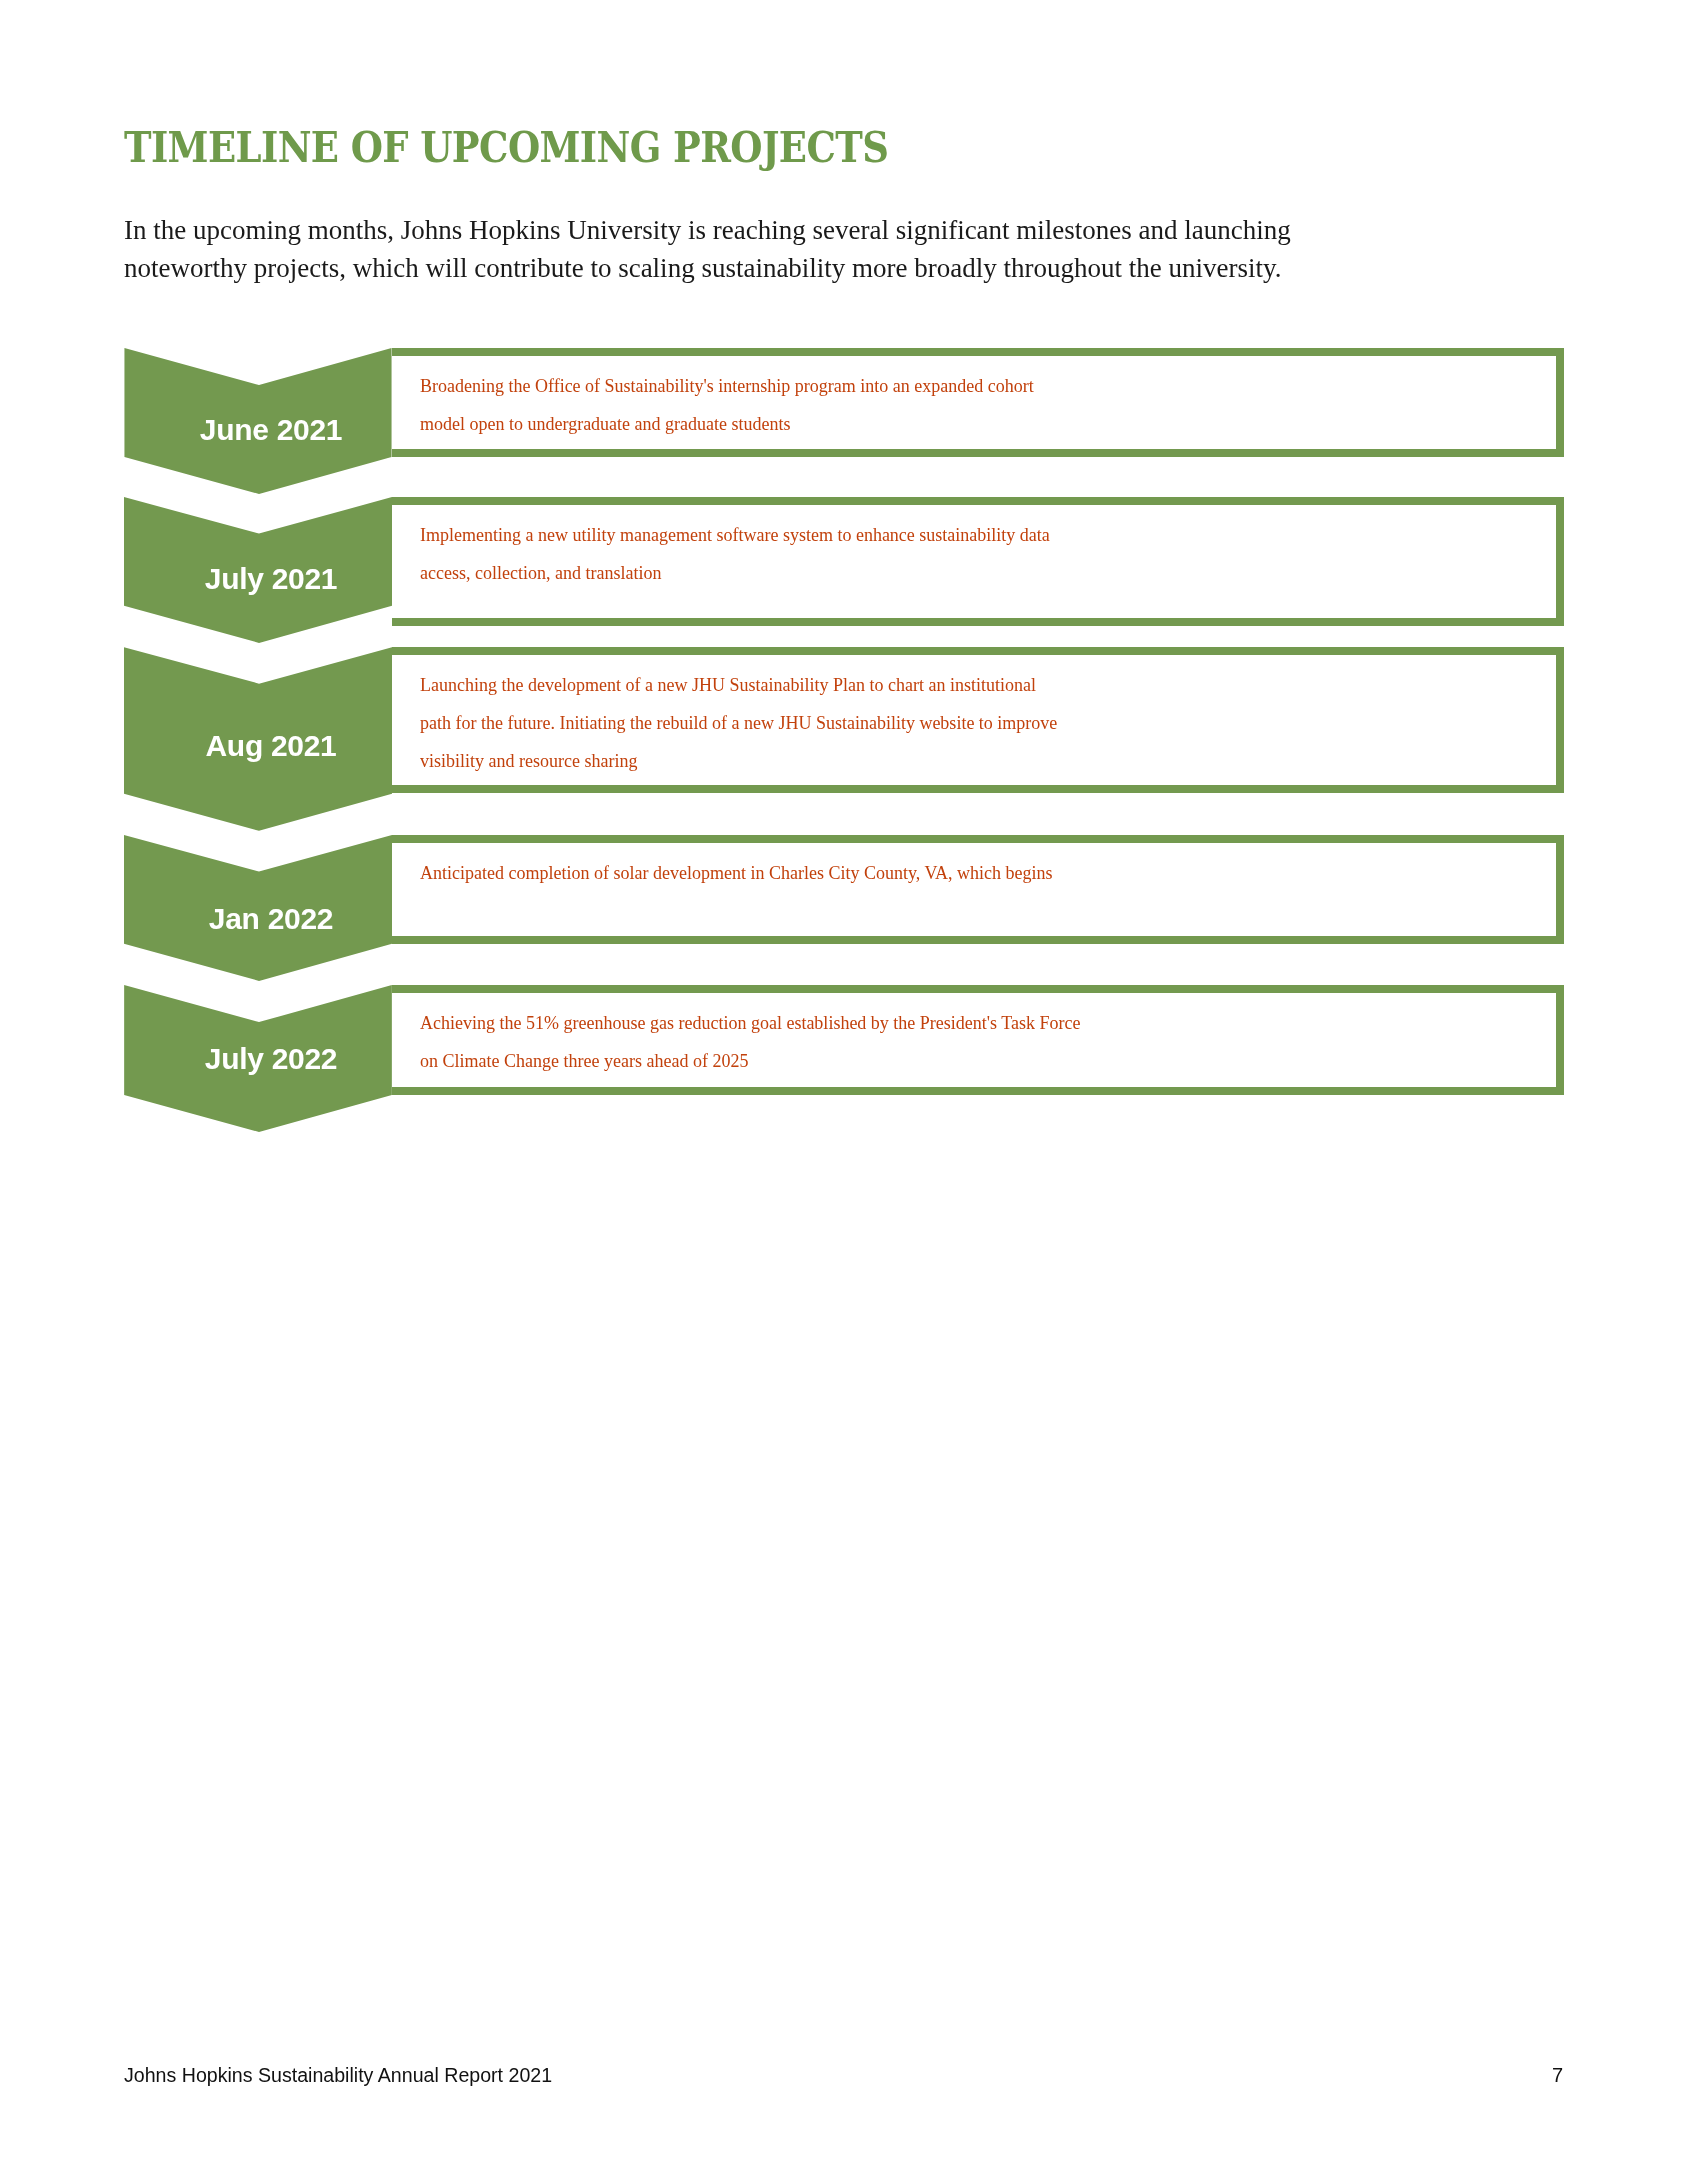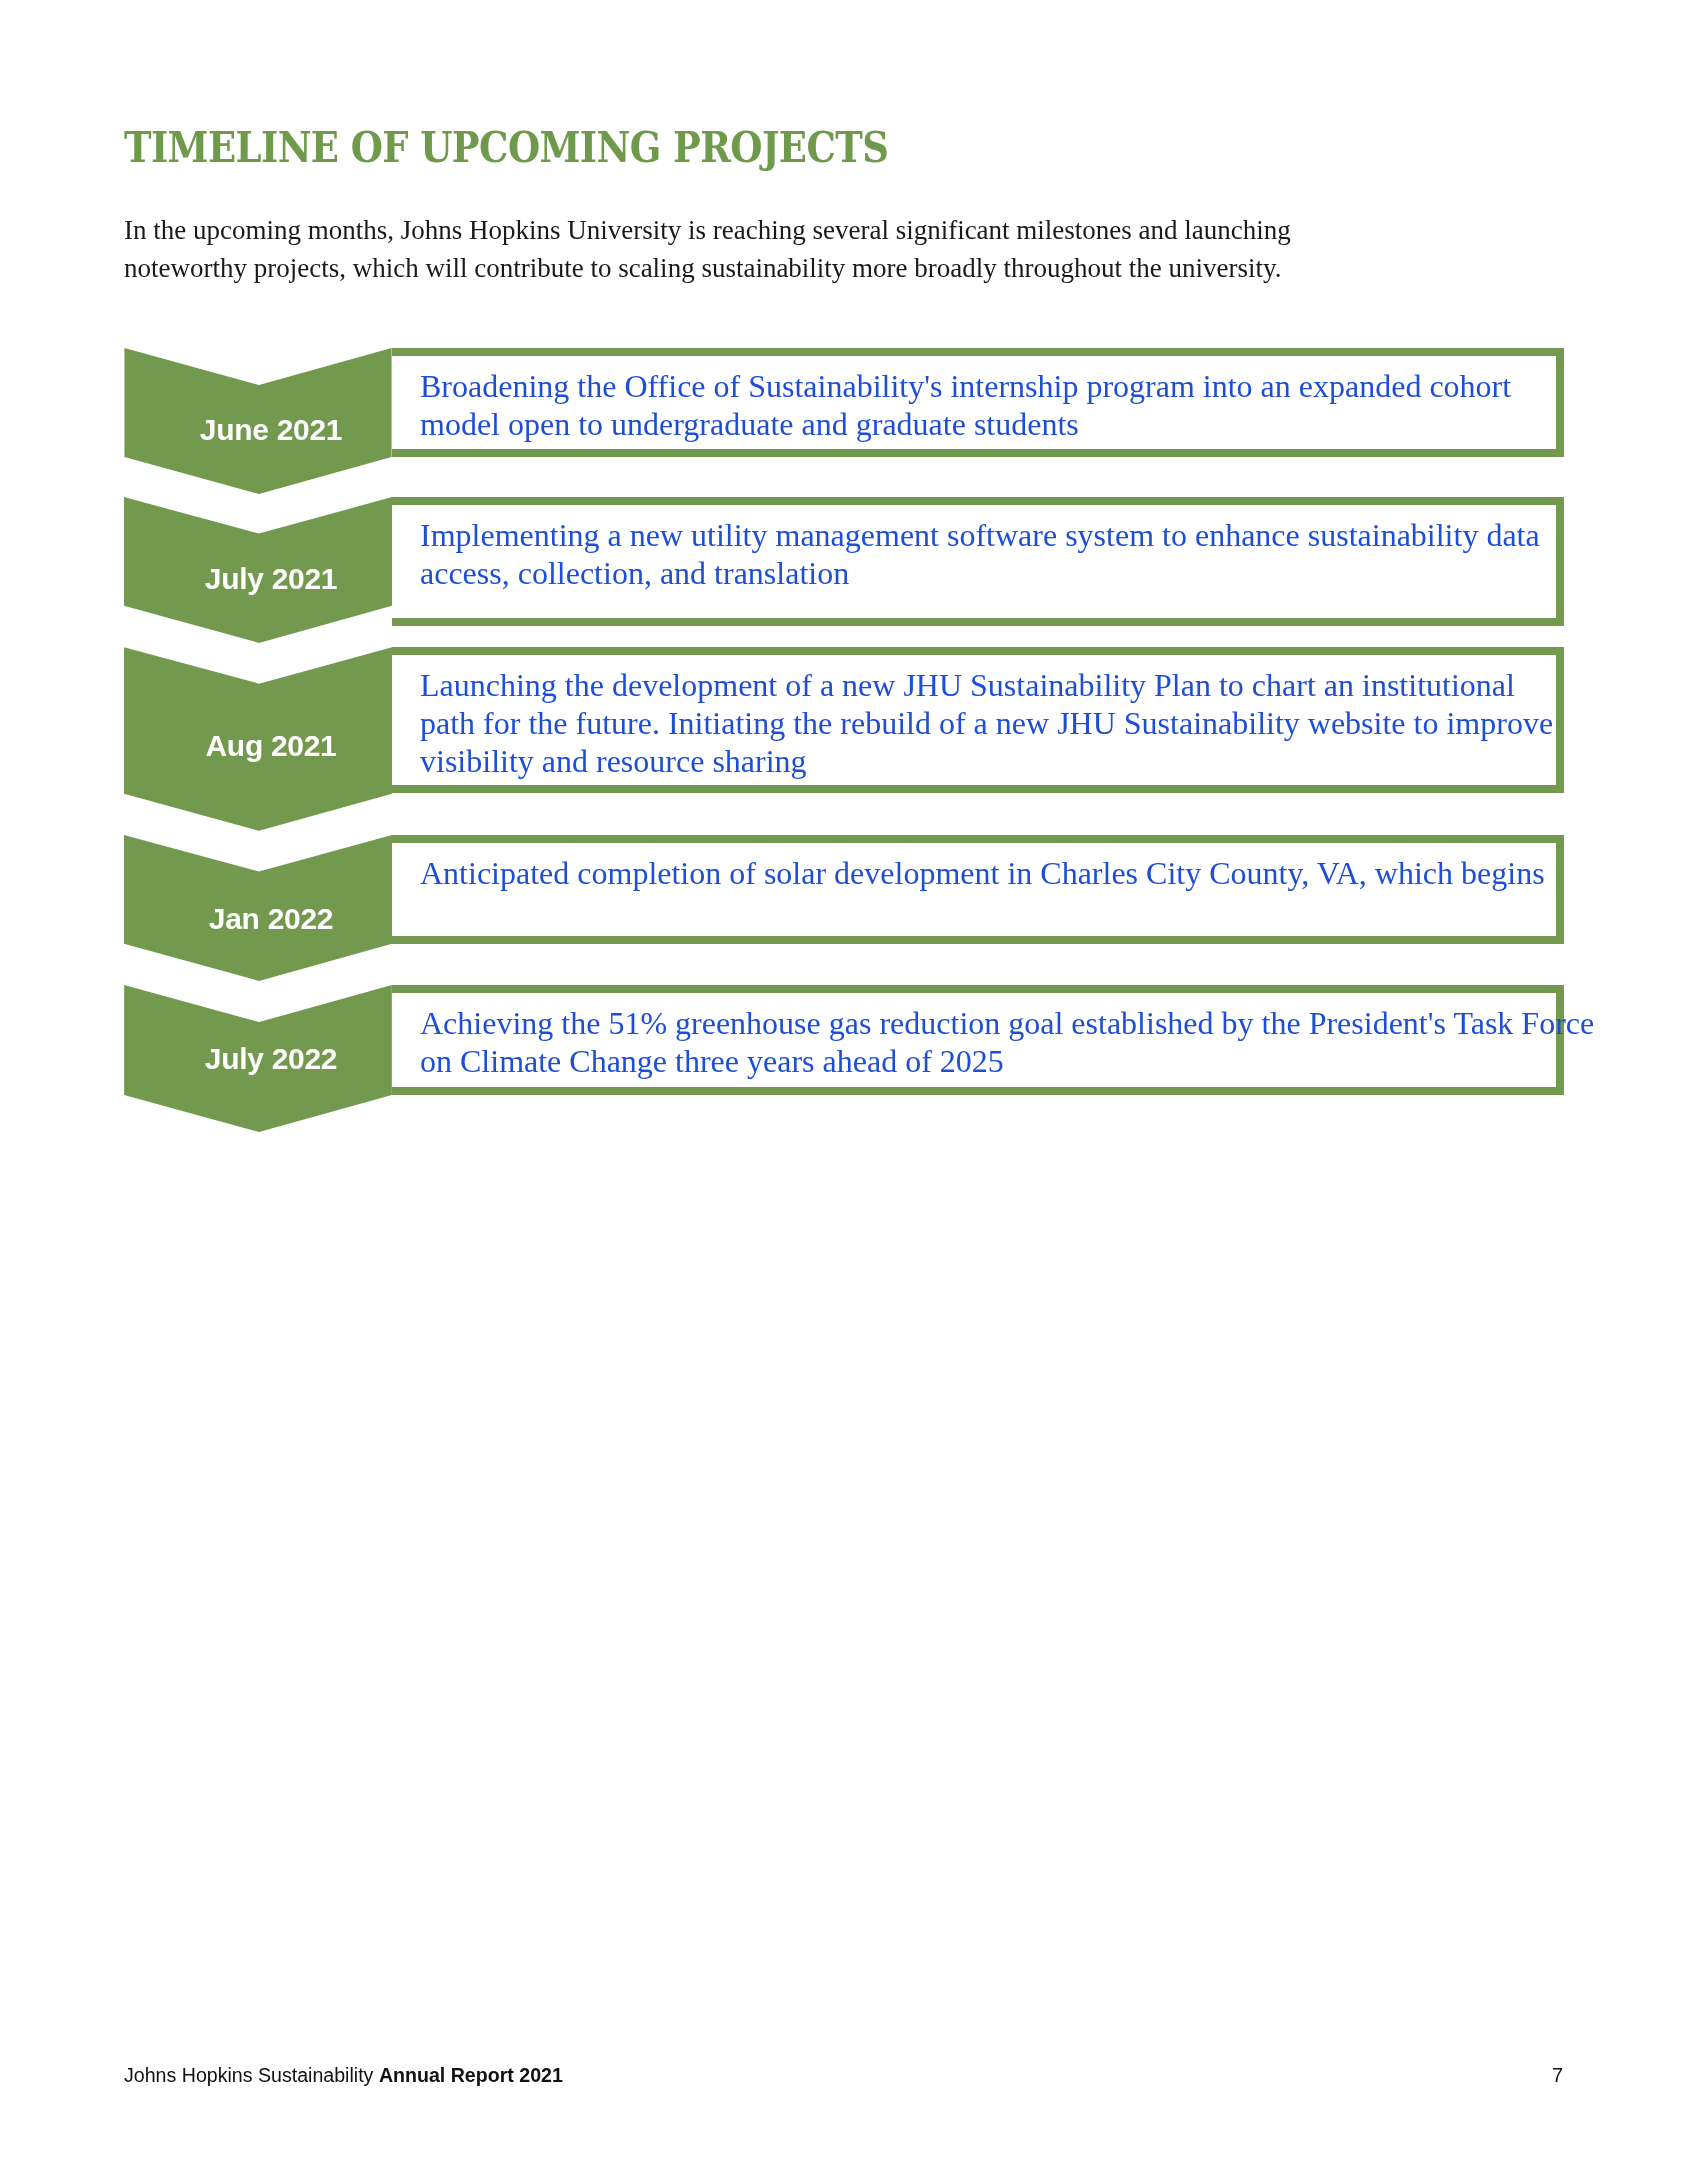--- a/index.html
+++ b/index.html
@@ -24,28 +24,28 @@
     position: absolute; left: 0; width: 294px; text-align: center;
     font-family: "Liberation Sans", sans-serif; font-weight: bold; font-size: 30px;
     color: #ffffff; letter-spacing: -0.3px; white-space: nowrap;
   }
   .box {
     position: absolute; left: 268px; top: 0; right: 0;
     border: 8px solid #73994f; border-left: none; background: #ffffff; box-sizing: border-box;
   }
   .box-text {
     position: absolute; left: 28px; top: 10.8px; right: 31px;
-    font-family: "Liberation Serif", serif; font-size: 32px; line-height: 38px; color: #1d4ed8;
+    font-family: "Liberation Serif", serif; font-size: 18px; line-height: 38px; color: #c2410c;
   }
   .box-text div { white-space: nowrap; }
   .footer-left {
     position: absolute; left: 124px; top: 2064px;
     font-family: "Liberation Sans", sans-serif; font-size: 19.6px; color: #111111; white-space: nowrap;
   }
-  .footer-left b { font-weight: bold; }
+  .footer-left b { font-weight: normal; }
   .footer-page {
     position: absolute; right: 124px; top: 2064px;
     font-family: "Liberation Sans", sans-serif; font-size: 20px; color: #111111;
   }
 </style>
 </head>
 <body>
 
 <div class="title">TIMELINE OF UPCOMING PROJECTS</div>
 

